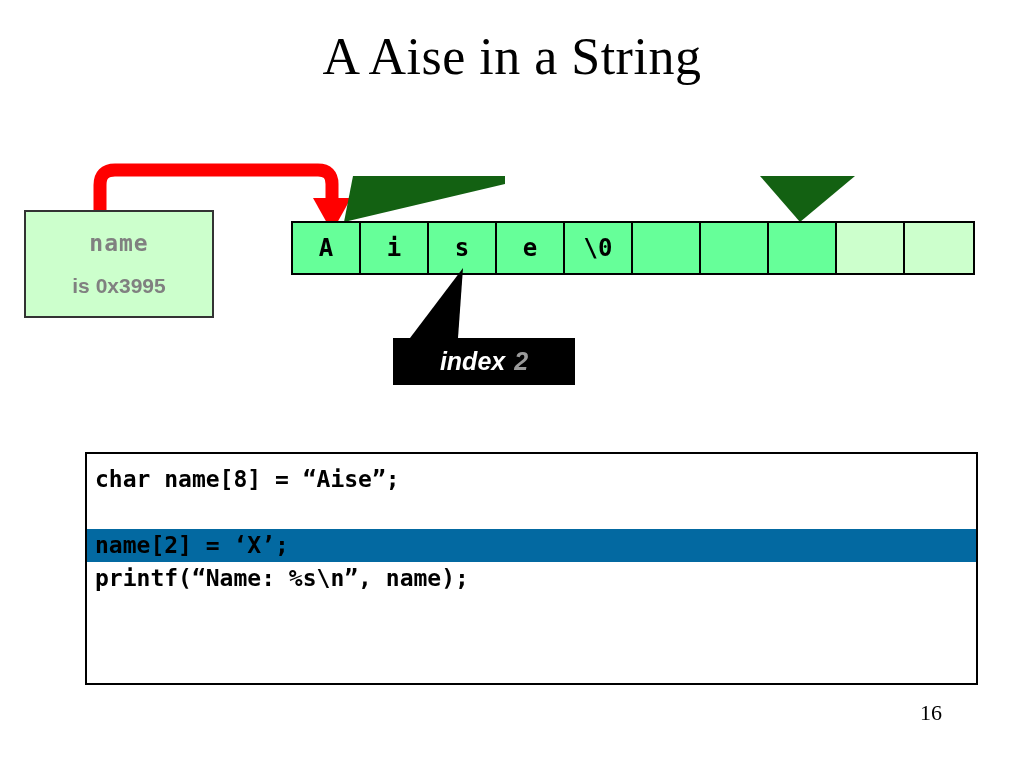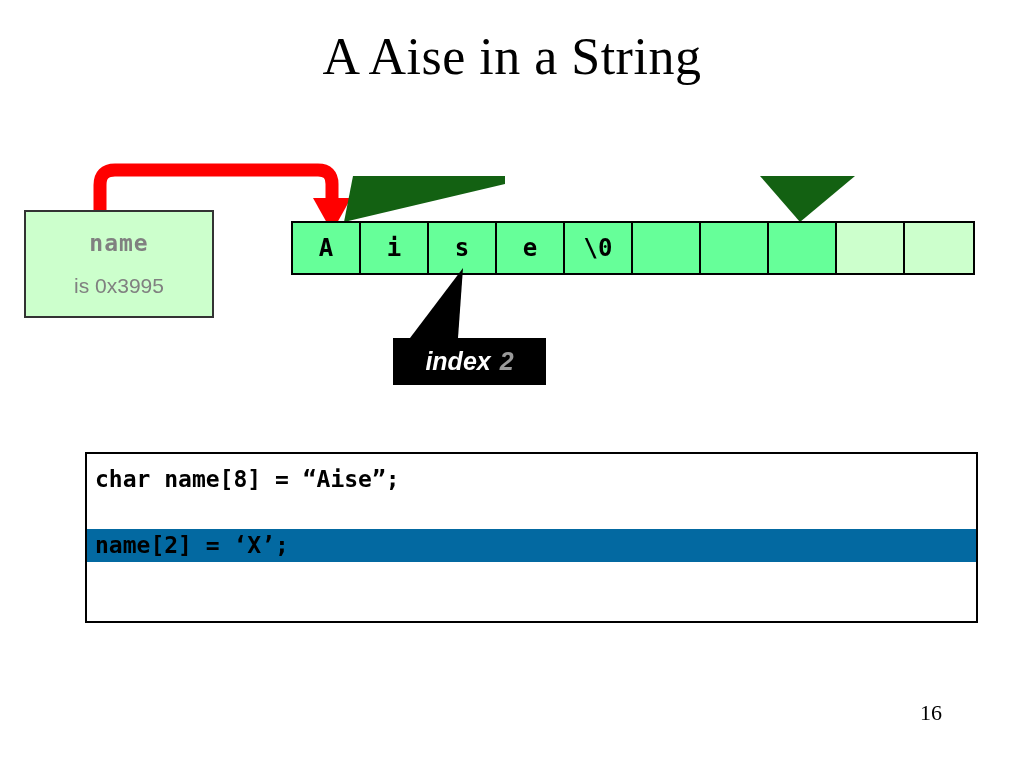--- a/index.html
+++ b/index.html
@@ -59,21 +59,21 @@
     font-family: "DejaVu Sans Mono", "Liberation Mono", monospace;
     font-size: 23px;
     font-weight: bold;
     color: #808080;
     margin-bottom: 18px;
     letter-spacing: 1px;
   }
   #name-box .nb-addr {
     font-family: "Liberation Sans", sans-serif;
     font-size: 21px;
-    font-weight: normal;
+    font-weight: bold;
     color: #808080;
   }
 
   
   .callout-green {
     position: absolute;
     background: #136112;
     display: flex;
     align-items: center;
     justify-content: center;
@@ -130,21 +130,21 @@
   }
   .cell:last-child { border-right: none; }
   .cell.filled  { background: #66FF99; }
   .cell.unused  { background: #CCFFCC; }
 
   
   #index-callout {
     position: absolute;
     left: 393px;
     top: 338px;
-    width: 153px;
+    width: 182px;
     height: 47px;
     background: #000000;
     display: flex;
     align-items: center;
     justify-content: center;
     gap: 9px;
   }
   #index-callout .ilabel {
     color: #ffffff;
     font-family: "Liberation Sans", sans-serif;
@@ -167,21 +167,21 @@
     height: 76px;
     overflow: visible;
   }
 
   
   #code-box {
     position: absolute;
     left: 85px;
     top: 452px;
     width: 893px;
-    height: 171px;
+    height: 233px;
     background: #ffffff;
     border: 2px solid #000000;
     box-sizing: border-box;
     overflow: hidden;
   }
   #code-lines {
     position: relative;
     padding-top: 9px;
   }
   .code-line {
@@ -271,18 +271,19 @@
   <div id="index-callout">
     <span class="ilabel">index</span>
     <span class="ivalue">2</span>
   </div>
 
   <div id="code-box">
     <div id="code-lines">
       <div class="code-line">char name[8] = “Aise”;</div>
       <div class="code-line blank"></div>
       <div class="code-line highlight">name[2] = ‘X’;</div>
+      <div class="code-line">printf(“Name: %s\n”, name);</div>
     </div>
   </div>
 
   <div id="page-number">16</div>
 
 </div>
 
 </body></html>

